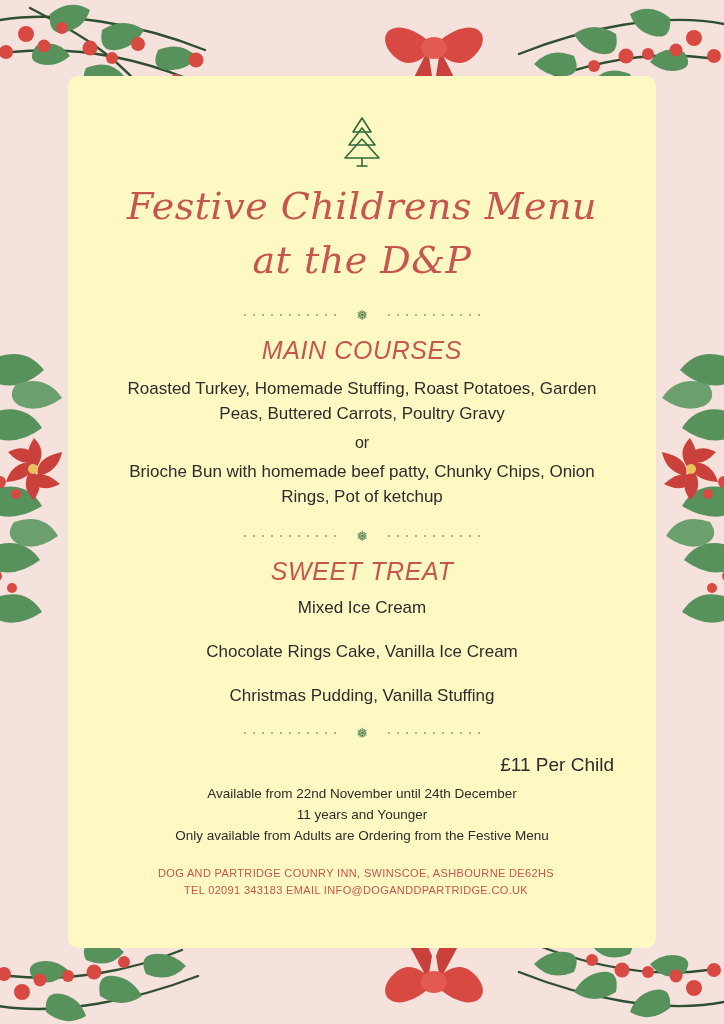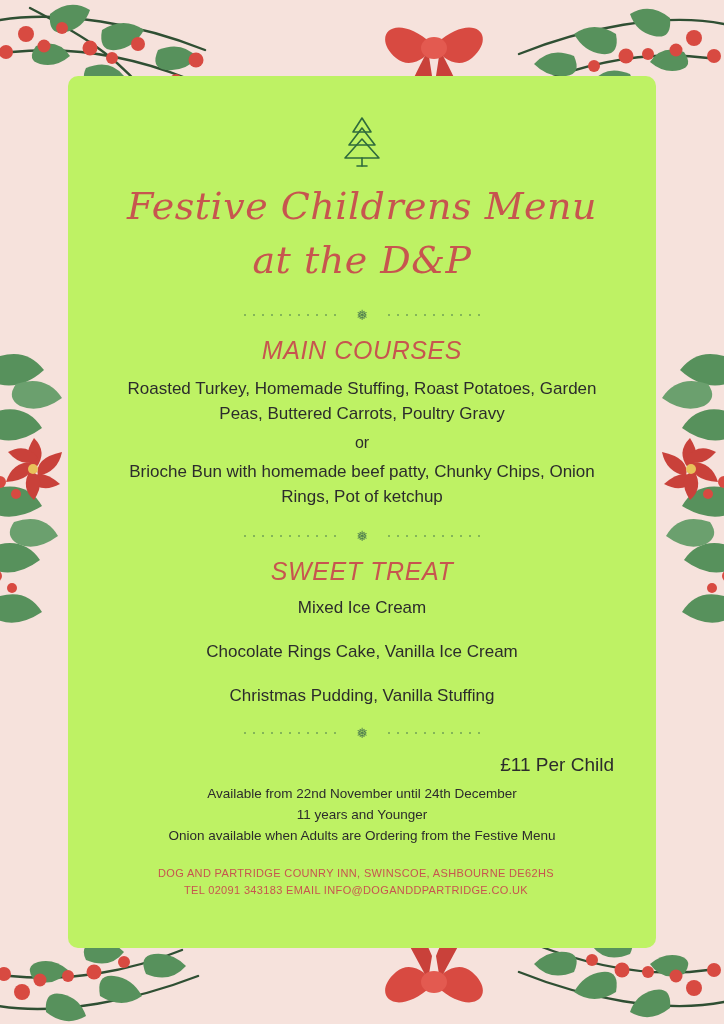--- a/index.html
+++ b/index.html
@@ -37,21 +37,21 @@
   .deco-left  { top: 330px; left: -14px; }
   .deco-right { top: 330px; right: -14px; transform: scaleX(-1); }
 
   
   .card {
     position: absolute;
     left: 68px;
     top: 76px;
     width: 588px;
     height: 872px;
-    background: #bef264;
+    background: #fef9c3;
     border-radius: 10px;
     z-index: 5;
   }
 
   .card-inner {
     position: relative;
     width: 100%;
     height: 100%;
     box-sizing: border-box;
     padding: 28px 42px 0 42px;
@@ -383,21 +383,21 @@
 
       <div class="divider">
         <span class="dots"></span>
         <span class="cloverleaf">❅</span>
         <span class="dots"></span>
       </div>
 
       <p class="price">£11 Per Child</p>
       <p class="note">Available from 22nd November until 24th December</p>
       <p class="note">11 years and Younger</p>
-      <p class="note">Onion available when Adults are Ordering from the Festive Menu</p>
+      <p class="note">Only available from Adults are Ordering from the Festive Menu</p>
 
       <div class="footer">
         <div>DOG AND PARTRIDGE COUNRY INN, SWINSCOE, ASHBOURNE DE62HS</div>
         <div>TEL 02091 343183 EMAIL INFO@DOGANDDPARTRIDGE.CO.UK</div>
       </div>
 
     </div>
   </div>
 </div>
 

